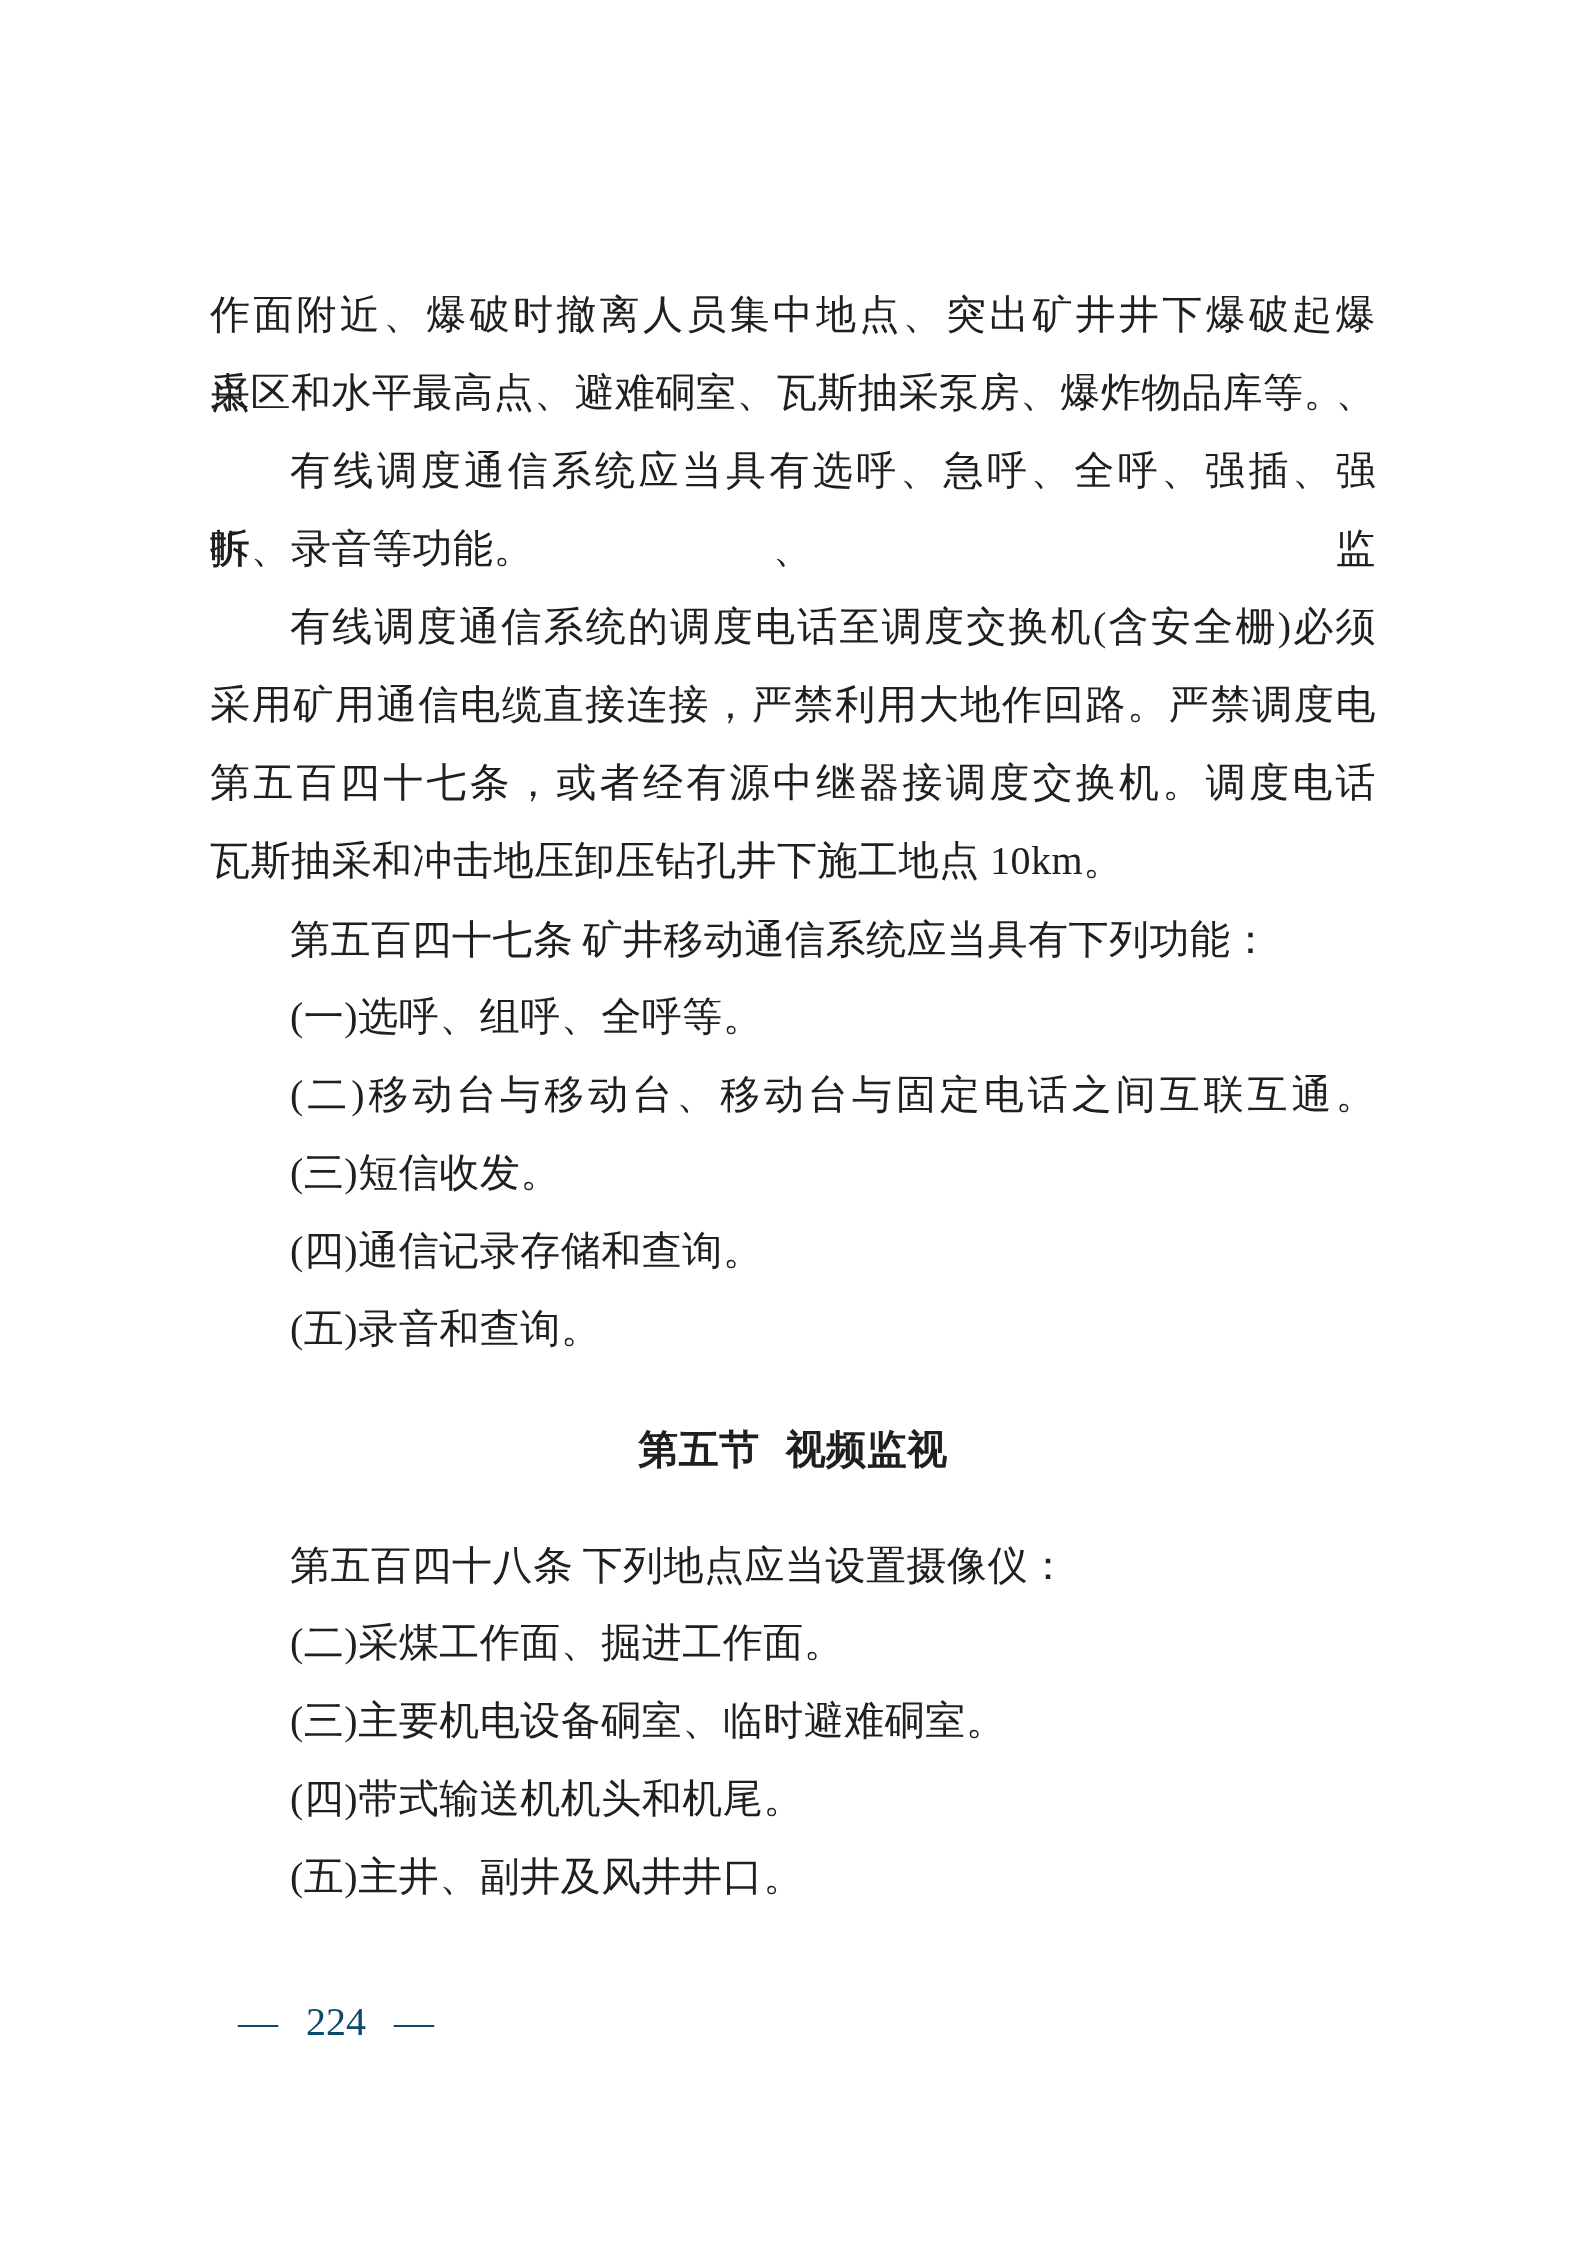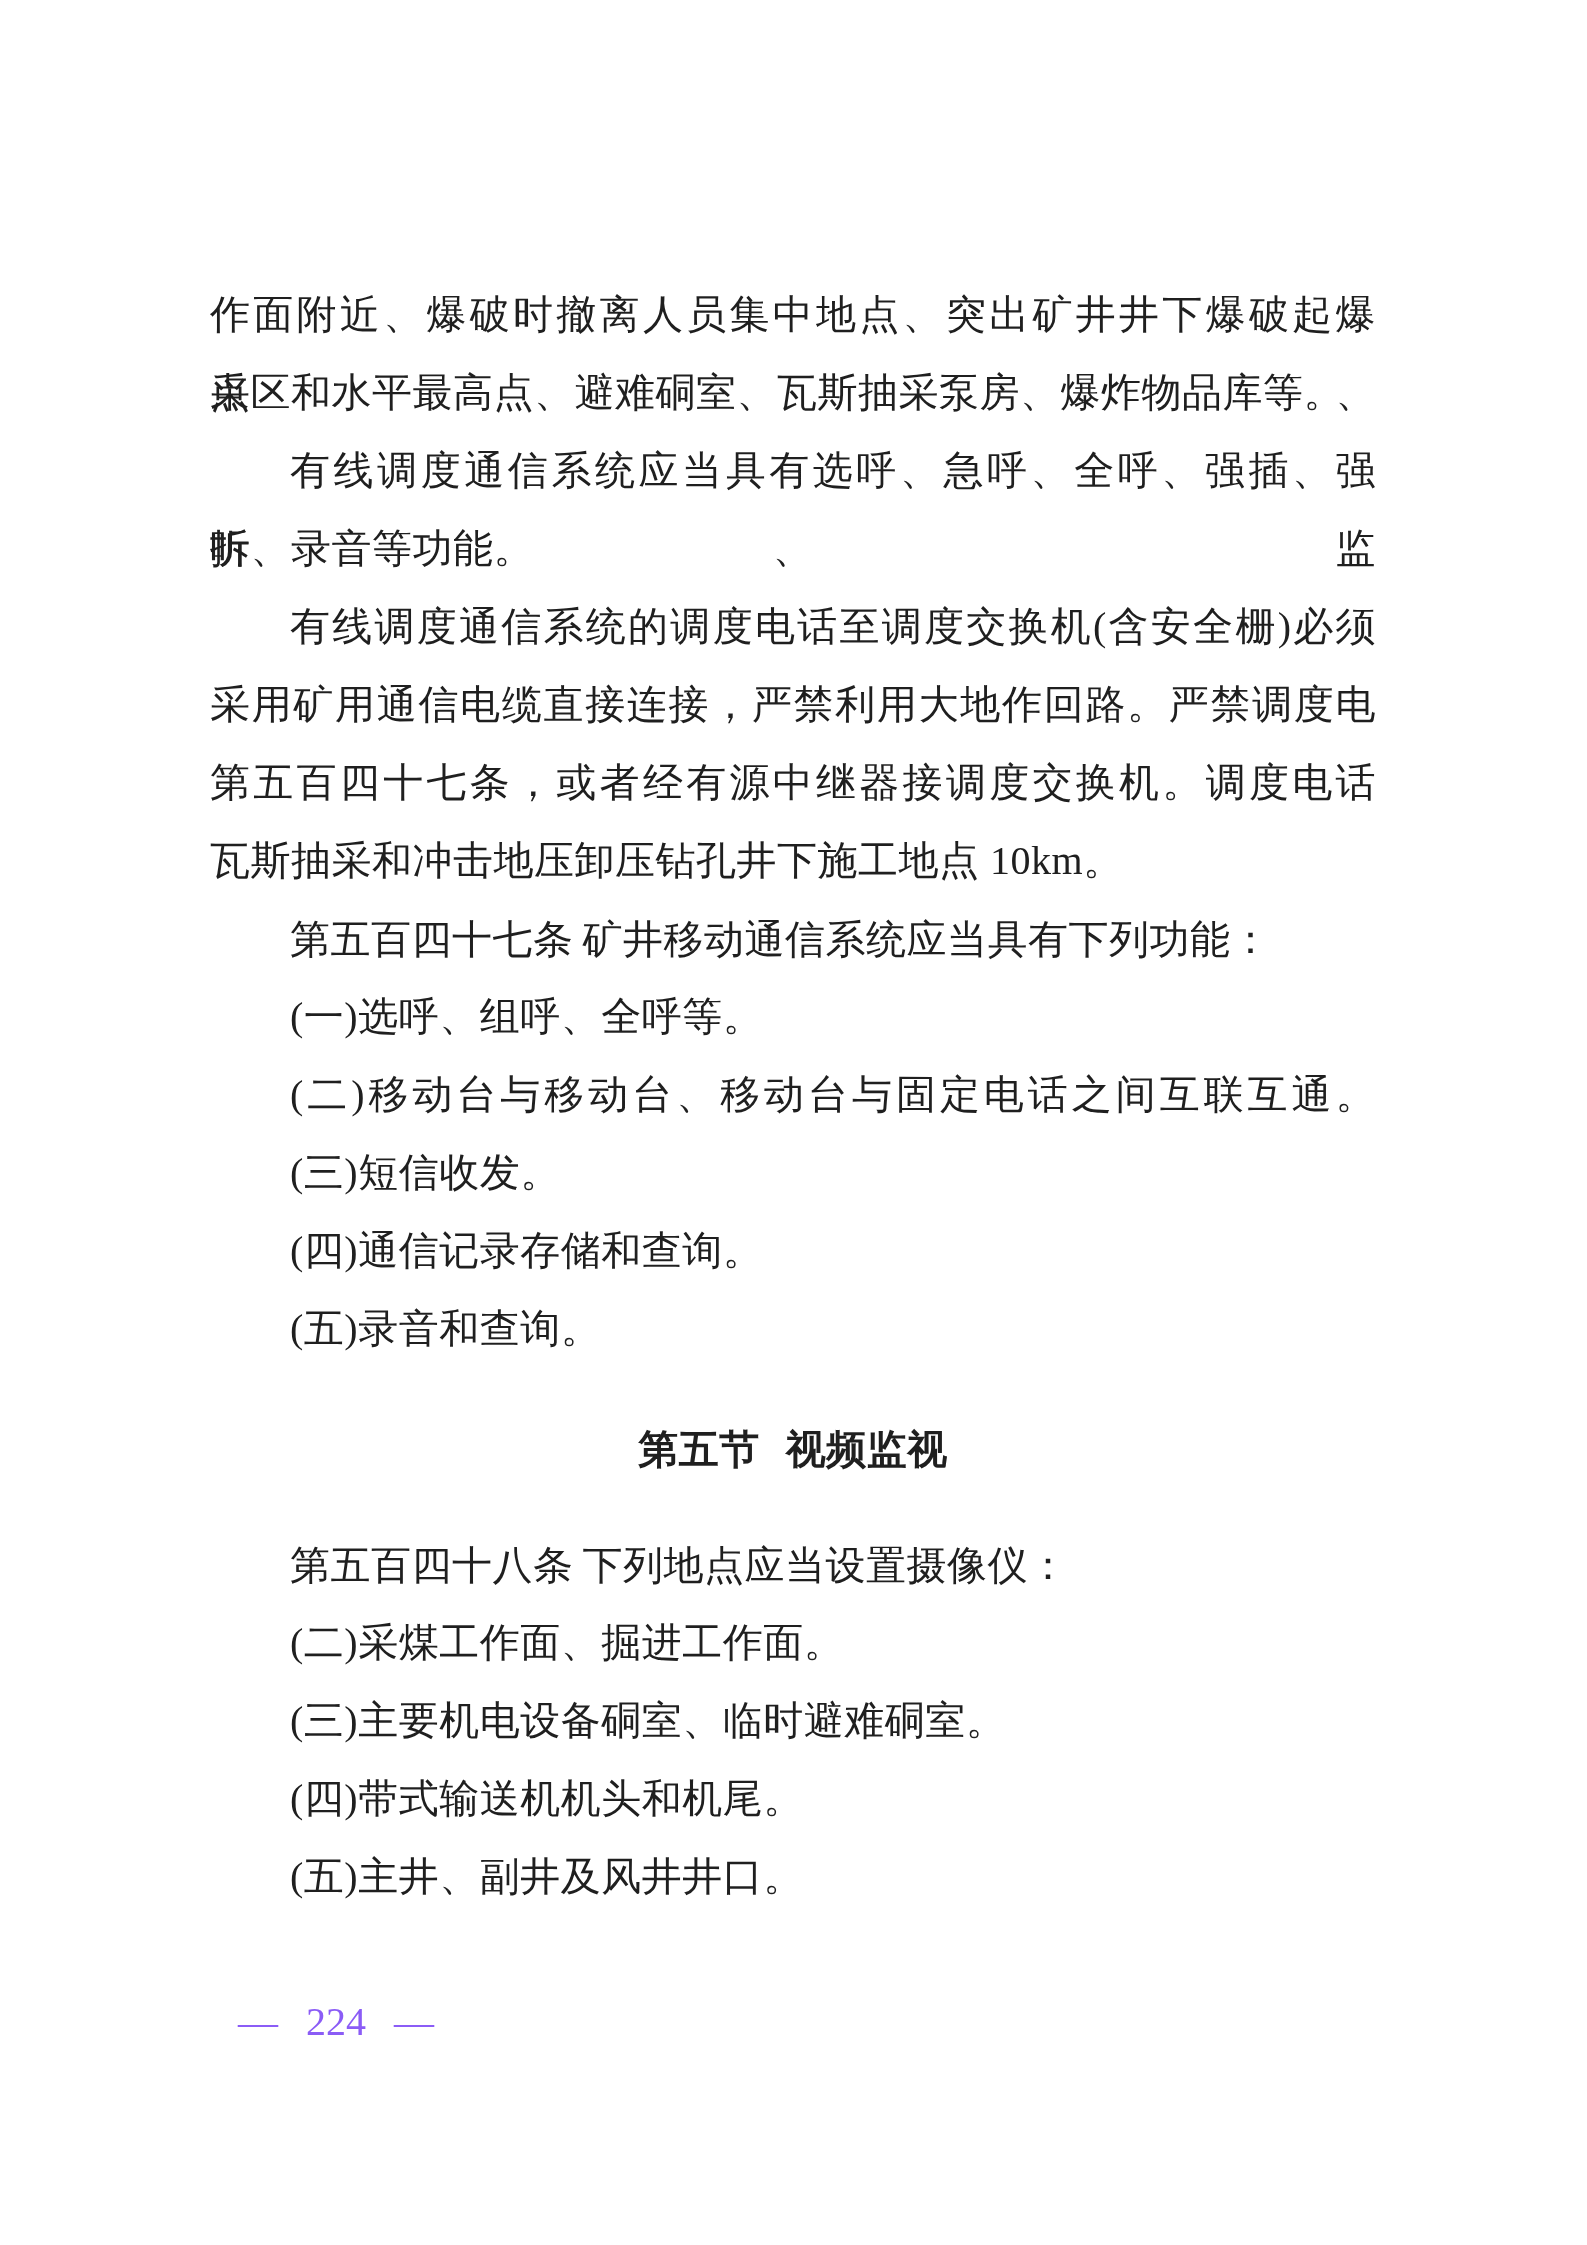--- a/index.html
+++ b/index.html
@@ -49,21 +49,21 @@
     font-weight: 700;
   }
   .section-number { margin-right: 26px; }
   .footer {
     position: absolute;
     left: 238px;
     top: 1983px;
     font-size: 40px;
     line-height: 78px;
     word-spacing: 18px;
-    color: #8b5cf6;
+    color: #0c4a6e;
   }
 </style>
 </head>
 <body>
 
 <div class="page">
 
   <div class="body-text">
 
     <div class="line flush">作面附近、爆破时撤离人员集中地点、突出矿井井下爆破起爆点、</div>

